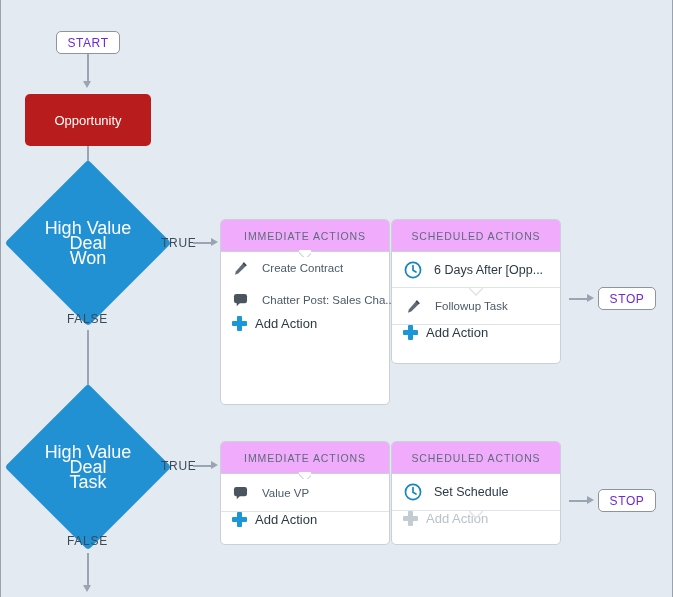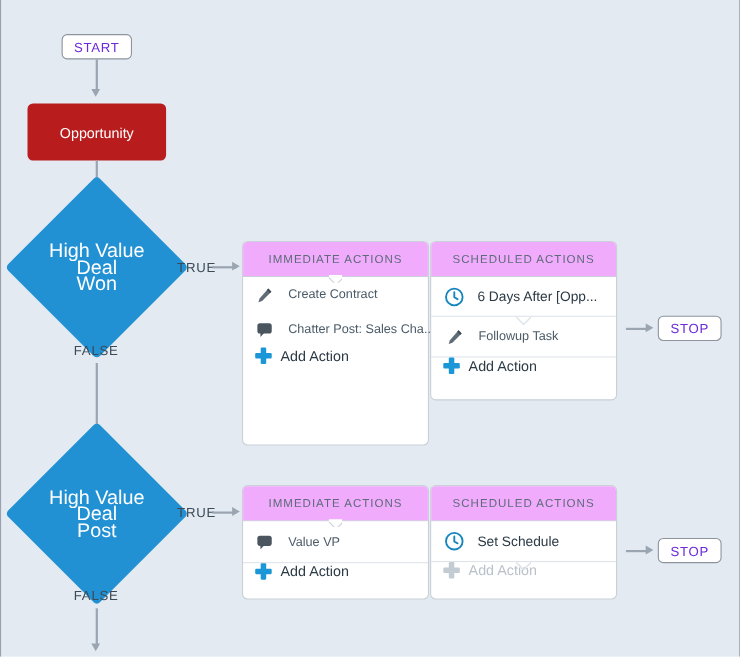--- a/index.html
+++ b/index.html
@@ -352,21 +352,21 @@
   <div class="h-line" style="left:568px; top:298px; width:22px;"></div>
   <div class="arrow-right" style="left:586px; top:294px;"></div>
   <div class="pill" style="left:597px; top:287px; width:58px; height:23px;">
     <span>STOP</span>
   </div>
 
   <div class="diamond-wrap" style="left:28px; top:408px; width:118px; height:118px;">
     <div class="diamond-shape"></div>
     <div class="diamond-label">
       <span>High Value Deal</span><br>
-      <span>Post</span>
+      <span>Task</span>
     </div>
   </div>
 
   <div class="edge-label" style="left:160px; top:459px;">TRUE</div>
   <div class="h-line" style="left:192px; top:465px; width:22px;"></div>
   <div class="arrow-right" style="left:210px; top:461px;"></div>
 
   <div class="edge-label" style="left:66px; top:534px;">FALSE</div>
   <div class="v-line" style="left:86px; top:553px; height:36px;"></div>
   <div class="arrow-down" style="left:82px; top:585px;"></div>

